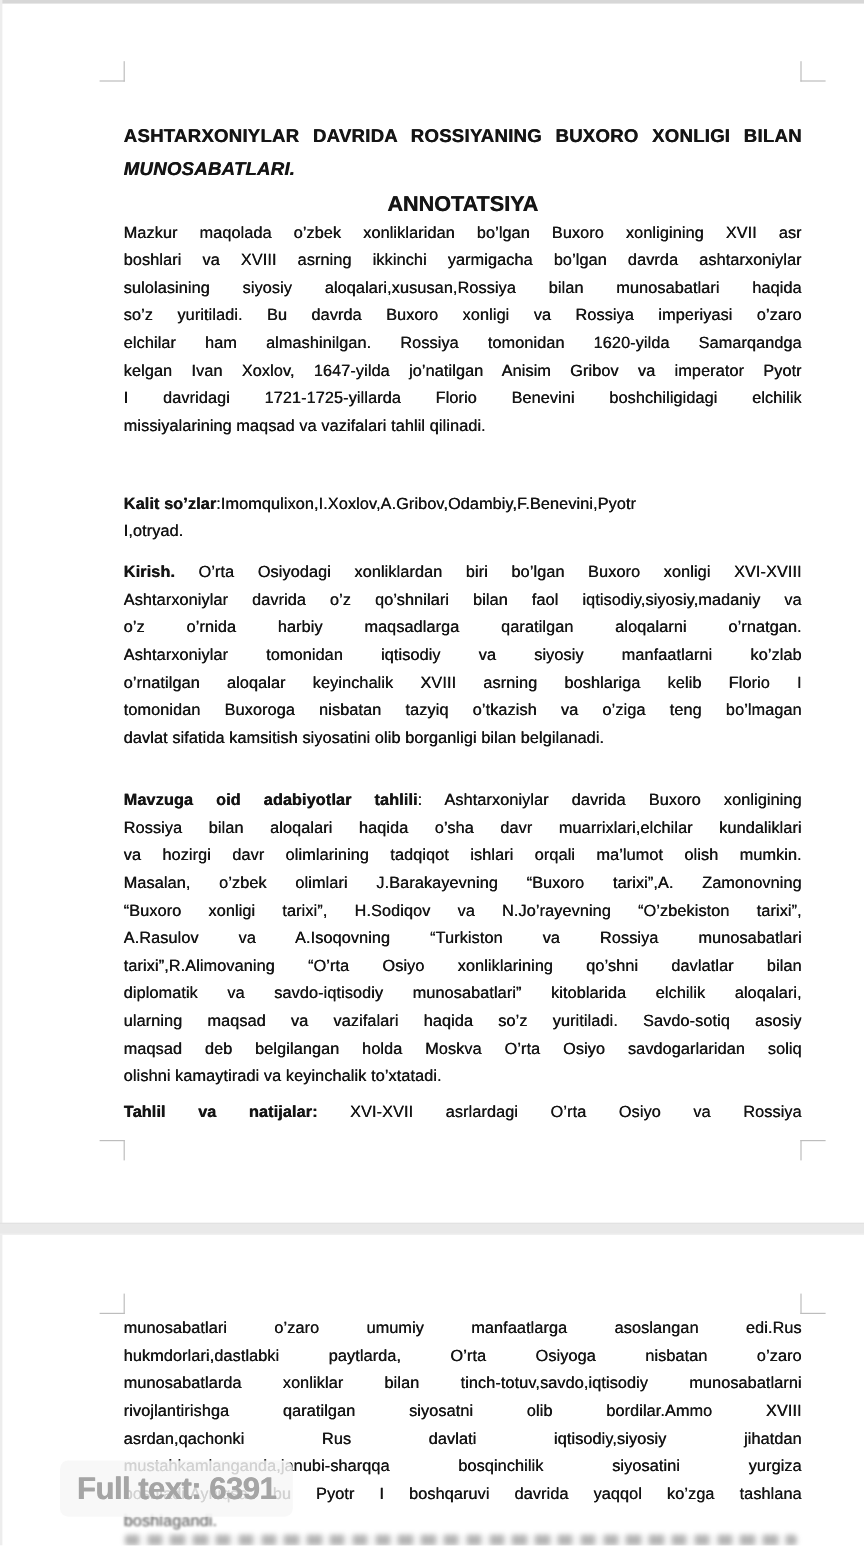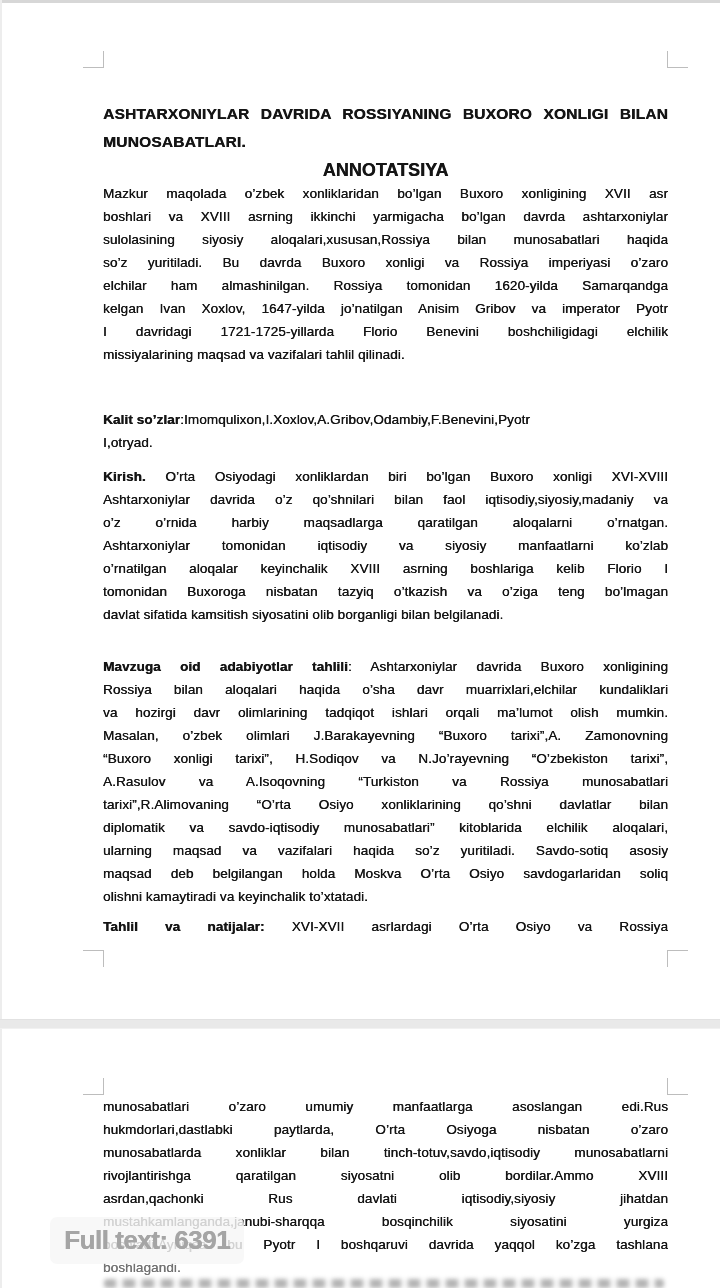--- a/index.html
+++ b/index.html
@@ -16,21 +16,21 @@
   .crop{position:absolute;width:20px;height:16px;}
   .crop.tl{border-right:1px solid #bdbdbd;border-bottom:1px solid #bdbdbd;}
   .crop.tr{border-left:1px solid #bdbdbd;border-bottom:1px solid #bdbdbd;}
   .crop.bl{border-right:1px solid #bdbdbd;border-top:1px solid #bdbdbd;}
   .crop.br{border-left:1px solid #bdbdbd;border-top:1px solid #bdbdbd;}
   
   .title{position:absolute;left:103px;top:100px;width:565px;}
   .title-line{height:28px;line-height:28px;font-size:15.5px;font-weight:bold;
     letter-spacing:.2px;text-align:justify;text-align-last:justify;overflow:hidden;
     text-shadow:.4px 0 0 currentColor;}
-  .title-line.nolast{text-align-last:left;}
+  .title-line.nolast{text-align-last:left;font-style:italic;}
   .heading{position:absolute;left:103px;top:160px;width:565px;height:20px;line-height:20px;
     text-align:center;font-weight:bold;font-size:18px;text-shadow:.4px 0 0 currentColor;}
   .block{position:absolute;left:103px;width:565px;}
   .tline{height:23px;line-height:23px;font-size:13.5px;letter-spacing:.1px;
     text-align:justify;text-align-last:justify;overflow:hidden;
     text-shadow:.3px 0 0 currentColor;}
   .tline.nolast{text-align-last:left;}
   .tline.fade{opacity:.6;filter:blur(.7px);}
   .tline b{font-weight:bold;text-shadow:.4px 0 0 currentColor;}
   

